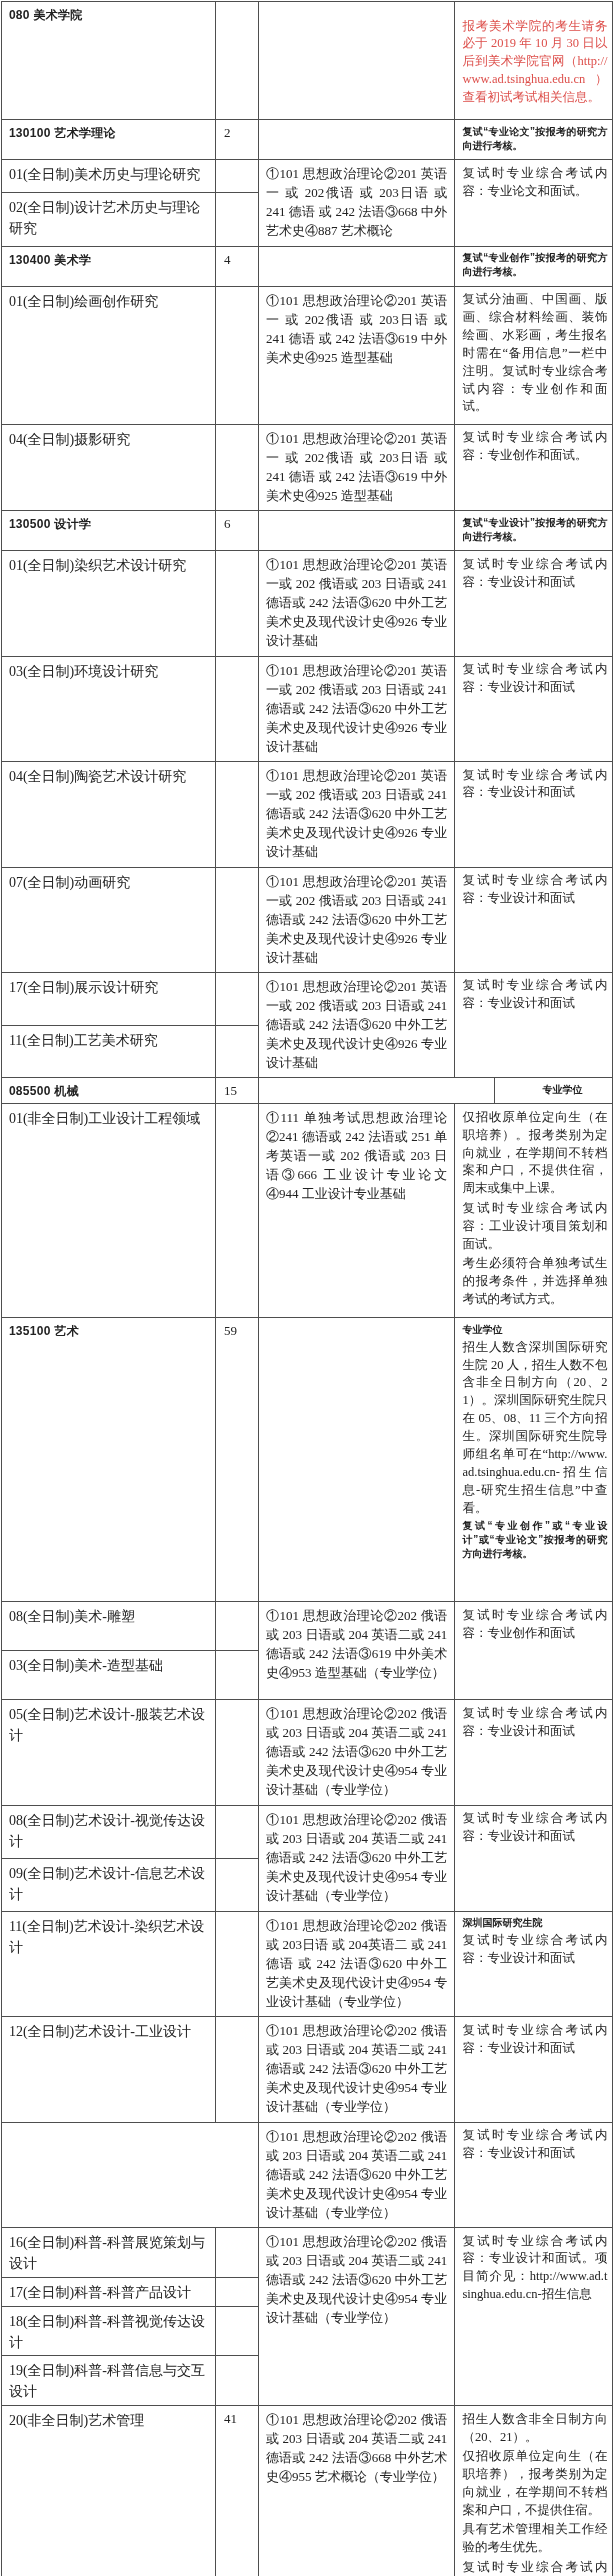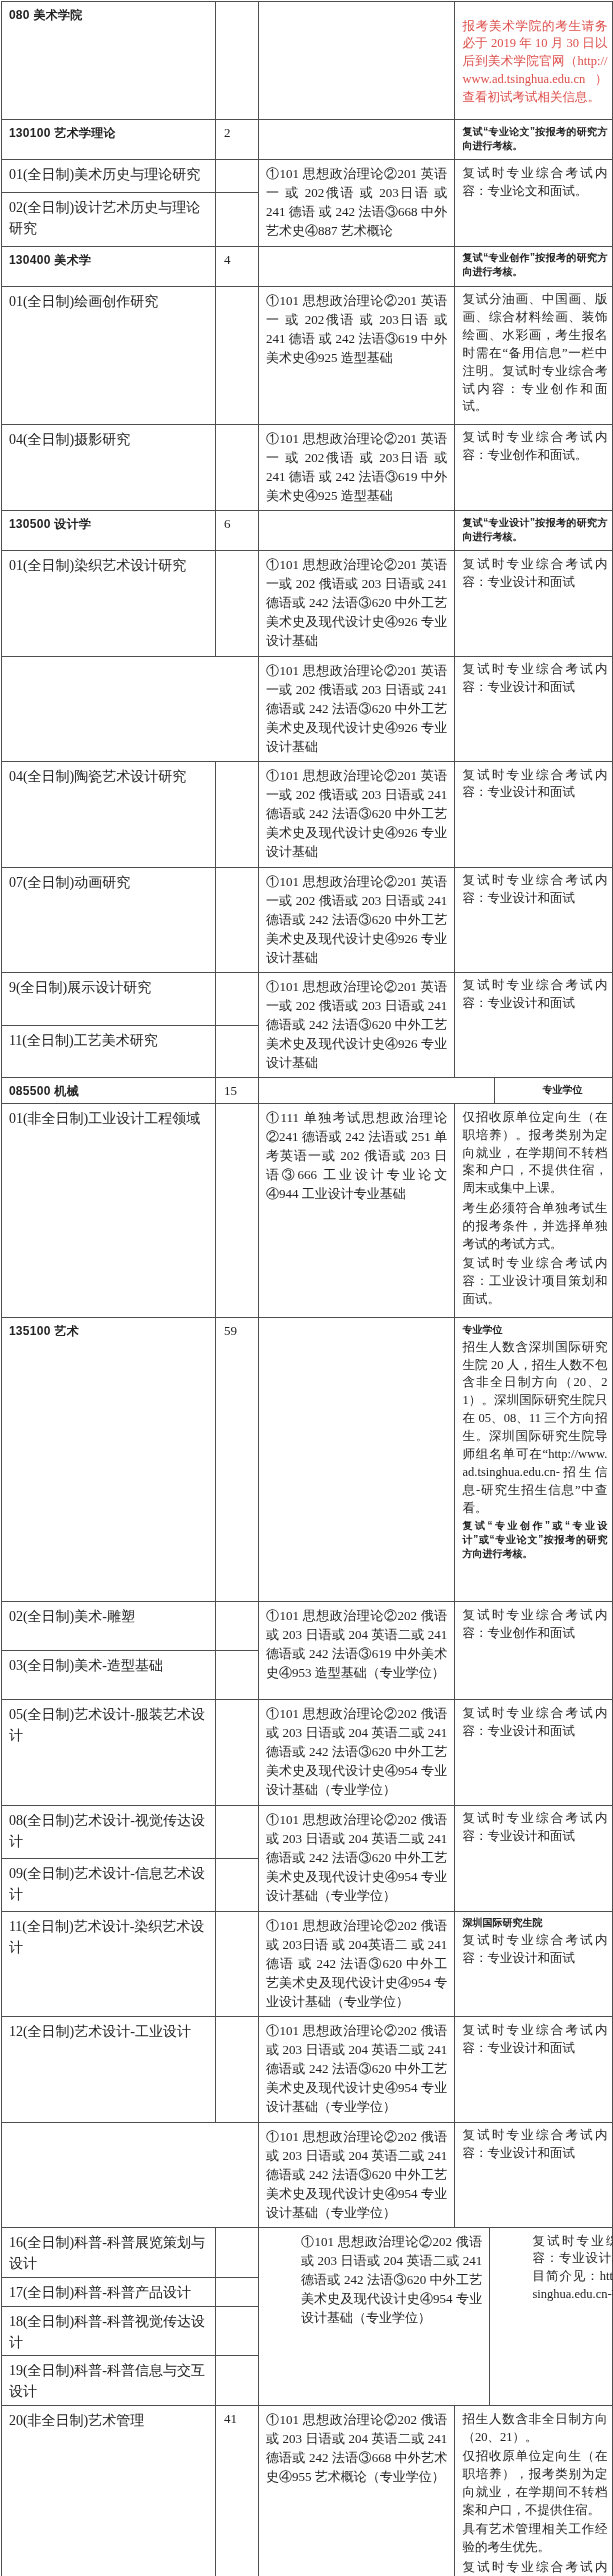--- a/index.html
+++ b/index.html
@@ -121,20 +121,21 @@
           </div>
         </div>
         <div class="exam">①101 思想政治理论②201 英语一或 202 俄语或 203 日语或 241 德语或 242 法语③620 中外工艺美术史及现代设计史④926 专业设计基础</div>
         <div class="remark">
           <div class="rp">复试时专业综合考试内容：专业设计和面试</div>
         </div>
       </div>
       <div class="band" style="min-height: 99px;">
         <div class="left">
           <div class="subrow">
+            <div class="name">03(全日制)环境设计研究</div>
             <div class="count"></div>
           </div>
         </div>
         <div class="exam">①101 思想政治理论②201 英语一或 202 俄语或 203 日语或 241 德语或 242 法语③620 中外工艺美术史及现代设计史④926 专业设计基础</div>
         <div class="remark">
           <div class="rp">复试时专业综合考试内容：专业设计和面试</div>
         </div>
       </div>
       <div class="band" style="min-height: 98px;">
         <div class="left">
@@ -156,21 +157,21 @@
           </div>
         </div>
         <div class="exam">①101 思想政治理论②201 英语一或 202 俄语或 203 日语或 241 德语或 242 法语③620 中外工艺美术史及现代设计史④926 专业设计基础</div>
         <div class="remark">
           <div class="rp">复试时专业综合考试内容：专业设计和面试</div>
         </div>
       </div>
       <div class="band" style="min-height: 99px;">
         <div class="left">
           <div class="subrow">
-            <div class="name">9(全日制)展示设计研究</div>
+            <div class="name">17(全日制)展示设计研究</div>
             <div class="count"></div>
           </div>
           <div class="subrow">
             <div class="name">11(全日制)工艺美术研究</div>
             <div class="count"></div>
           </div>
         </div>
         <div class="exam">①101 思想政治理论②201 英语一或 202 俄语或 203 日语或 241 德语或 242 法语③620 中外工艺美术史及现代设计史④926 专业设计基础</div>
         <div class="remark">
           <div class="rp">复试时专业综合考试内容：专业设计和面试</div>
@@ -191,42 +192,42 @@
       <div class="band" style="min-height: 214px;">
         <div class="left">
           <div class="subrow">
             <div class="name">01(非全日制)工业设计工程领域</div>
             <div class="count"></div>
           </div>
         </div>
         <div class="exam">①111 单独考试思想政治理论②241 德语或 242 法语或 251 单考英语一或 202 俄语或 203 日语③666 工业设计专业论文④944 工业设计专业基础</div>
         <div class="remark">
           <div class="rp">仅招收原单位定向生（在职培养）。报考类别为定向就业，在学期间不转档案和户口，不提供住宿，周末或集中上课。</div>
+          <div class="rp">复试时专业综合考试内容：工业设计项目策划和面试。</div>
           <div class="rp">考生必须符合单独考试生的报考条件，并选择单独考试的考试方式。</div>
-          <div class="rp">复试时专业综合考试内容：工业设计项目策划和面试。</div>
         </div>
       </div>
       <div class="band section" style="min-height: 284px;">
         <div class="left">
           <div class="subrow">
             <div class="name">135100 艺术</div>
             <div class="count">59</div>
           </div>
         </div>
         <div class="exam"></div>
         <div class="remark">
           <div class="rp bold">专业学位</div>
           <div class="rp">招生人数含深圳国际研究生院 20 人，招生人数不包含非全日制方向（20、21）。深圳国际研究生院只在 05、08、11 三个方向招生。深圳国际研究生院导师组名单可在“http://www.ad.tsinghua.edu.cn-招生信息-研究生招生信息”中查看。</div>
           <div class="rp bold">复试“专业创作”或“专业设计”或“专业论文”按报考的研究方向进行考核。</div>
         </div>
       </div>
       <div class="band" style="min-height: 98px;">
         <div class="left">
           <div class="subrow">
-            <div class="name">02(全日制)美术-雕塑</div>
+            <div class="name">08(全日制)美术-雕塑</div>
             <div class="count"></div>
           </div>
           <div class="subrow">
             <div class="name">03(全日制)美术-造型基础</div>
             <div class="count"></div>
           </div>
         </div>
         <div class="exam">①101 思想政治理论②202 俄语或 203 日语或 204 英语二或 241 德语或 242 法语③619 中外美术史④953 造型基础（专业学位）</div>
         <div class="remark">
           <div class="rp">复试时专业综合考试内容：专业创作和面试</div>
@@ -289,21 +290,21 @@
         <div class="left">
           <div class="subrow">
             <div class="count"></div>
           </div>
         </div>
         <div class="exam">①101 思想政治理论②202 俄语或 203 日语或 204 英语二或 241 德语或 242 法语③620 中外工艺美术史及现代设计史④954 专业设计基础（专业学位）</div>
         <div class="remark">
           <div class="rp">复试时专业综合考试内容：专业设计和面试</div>
         </div>
       </div>
-      <div class="band" style="min-height: 135px; gap: 35px;">
+      <div class="band" style="min-height: 135px;">
         <div class="left">
           <div class="subrow">
             <div class="name">16(全日制)科普-科普展览策划与设计</div>
             <div class="count"></div>
           </div>
           <div class="subrow">
             <div class="name">17(全日制)科普-科普产品设计</div>
             <div class="count"></div>
           </div>
           <div class="subrow">

